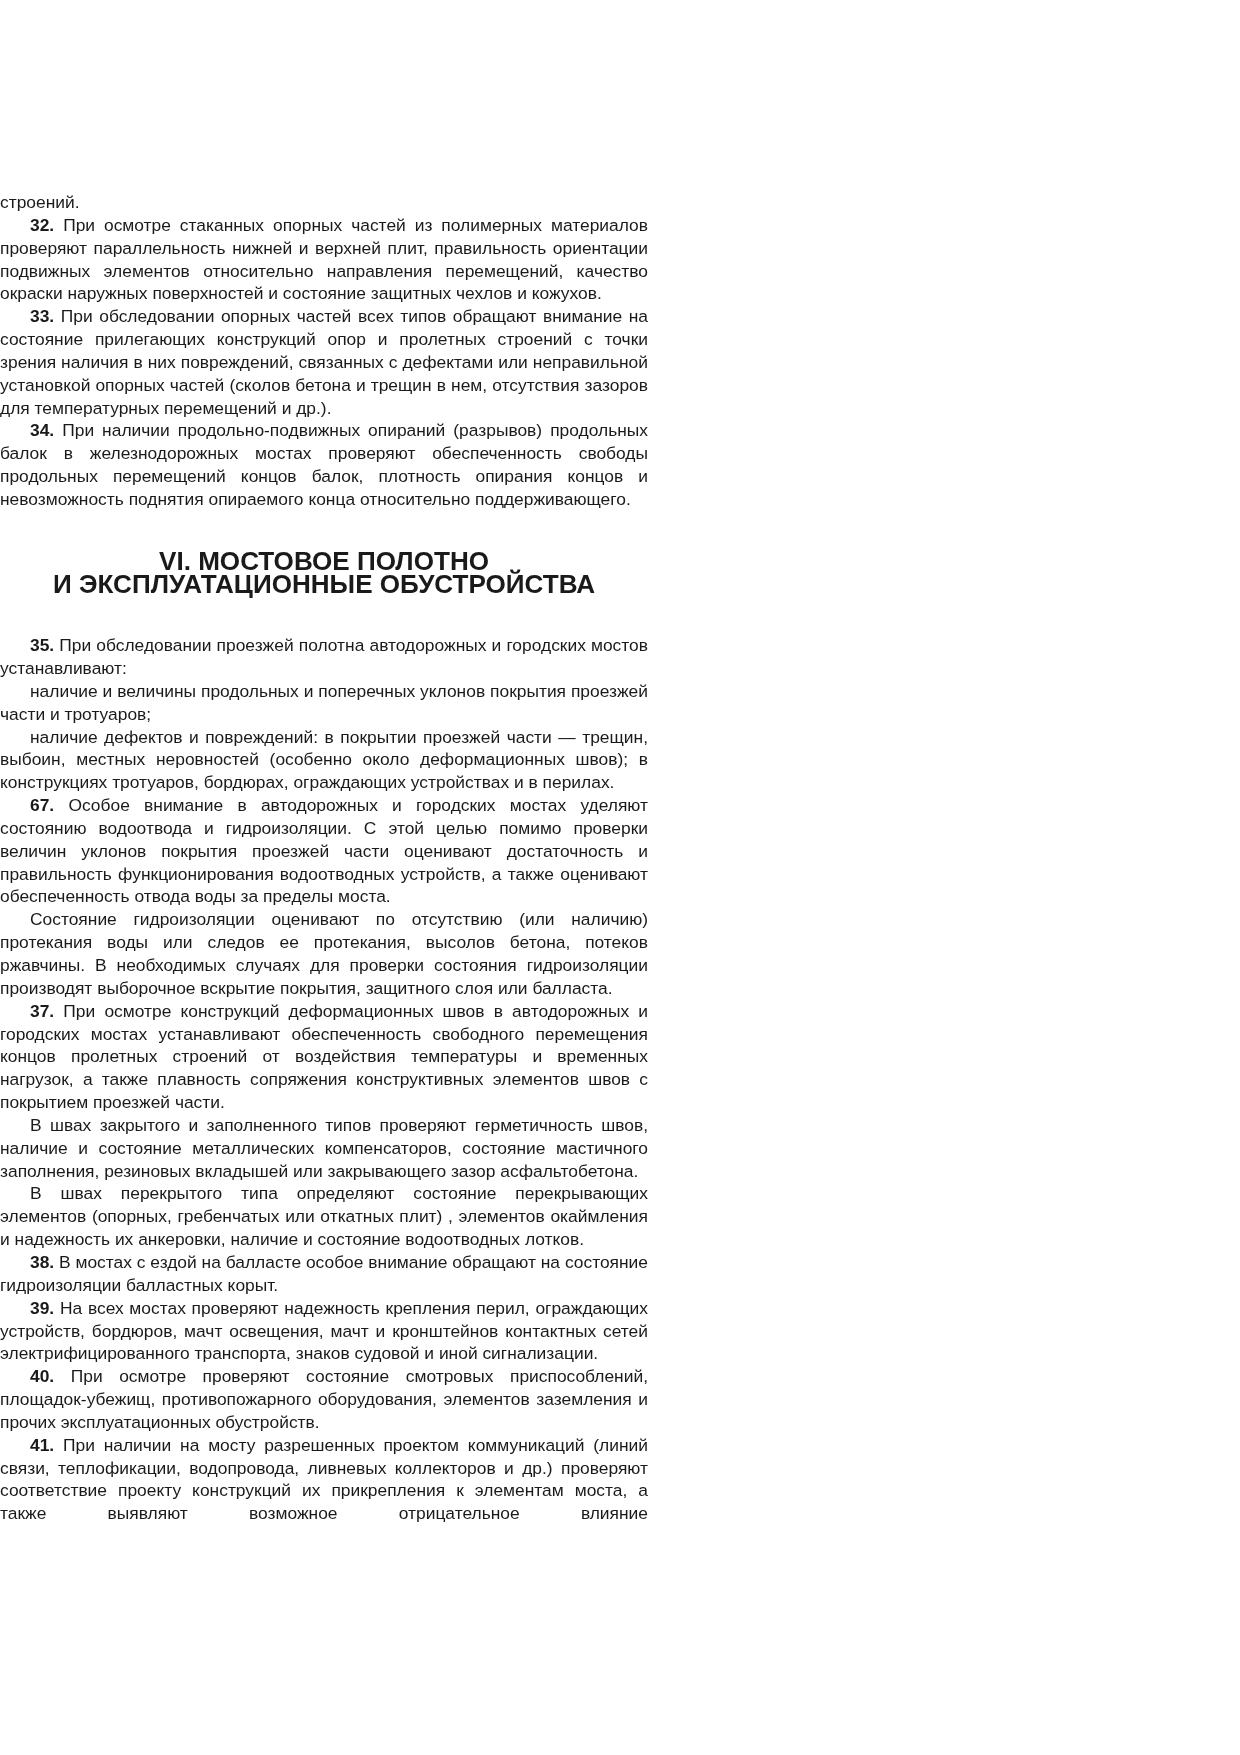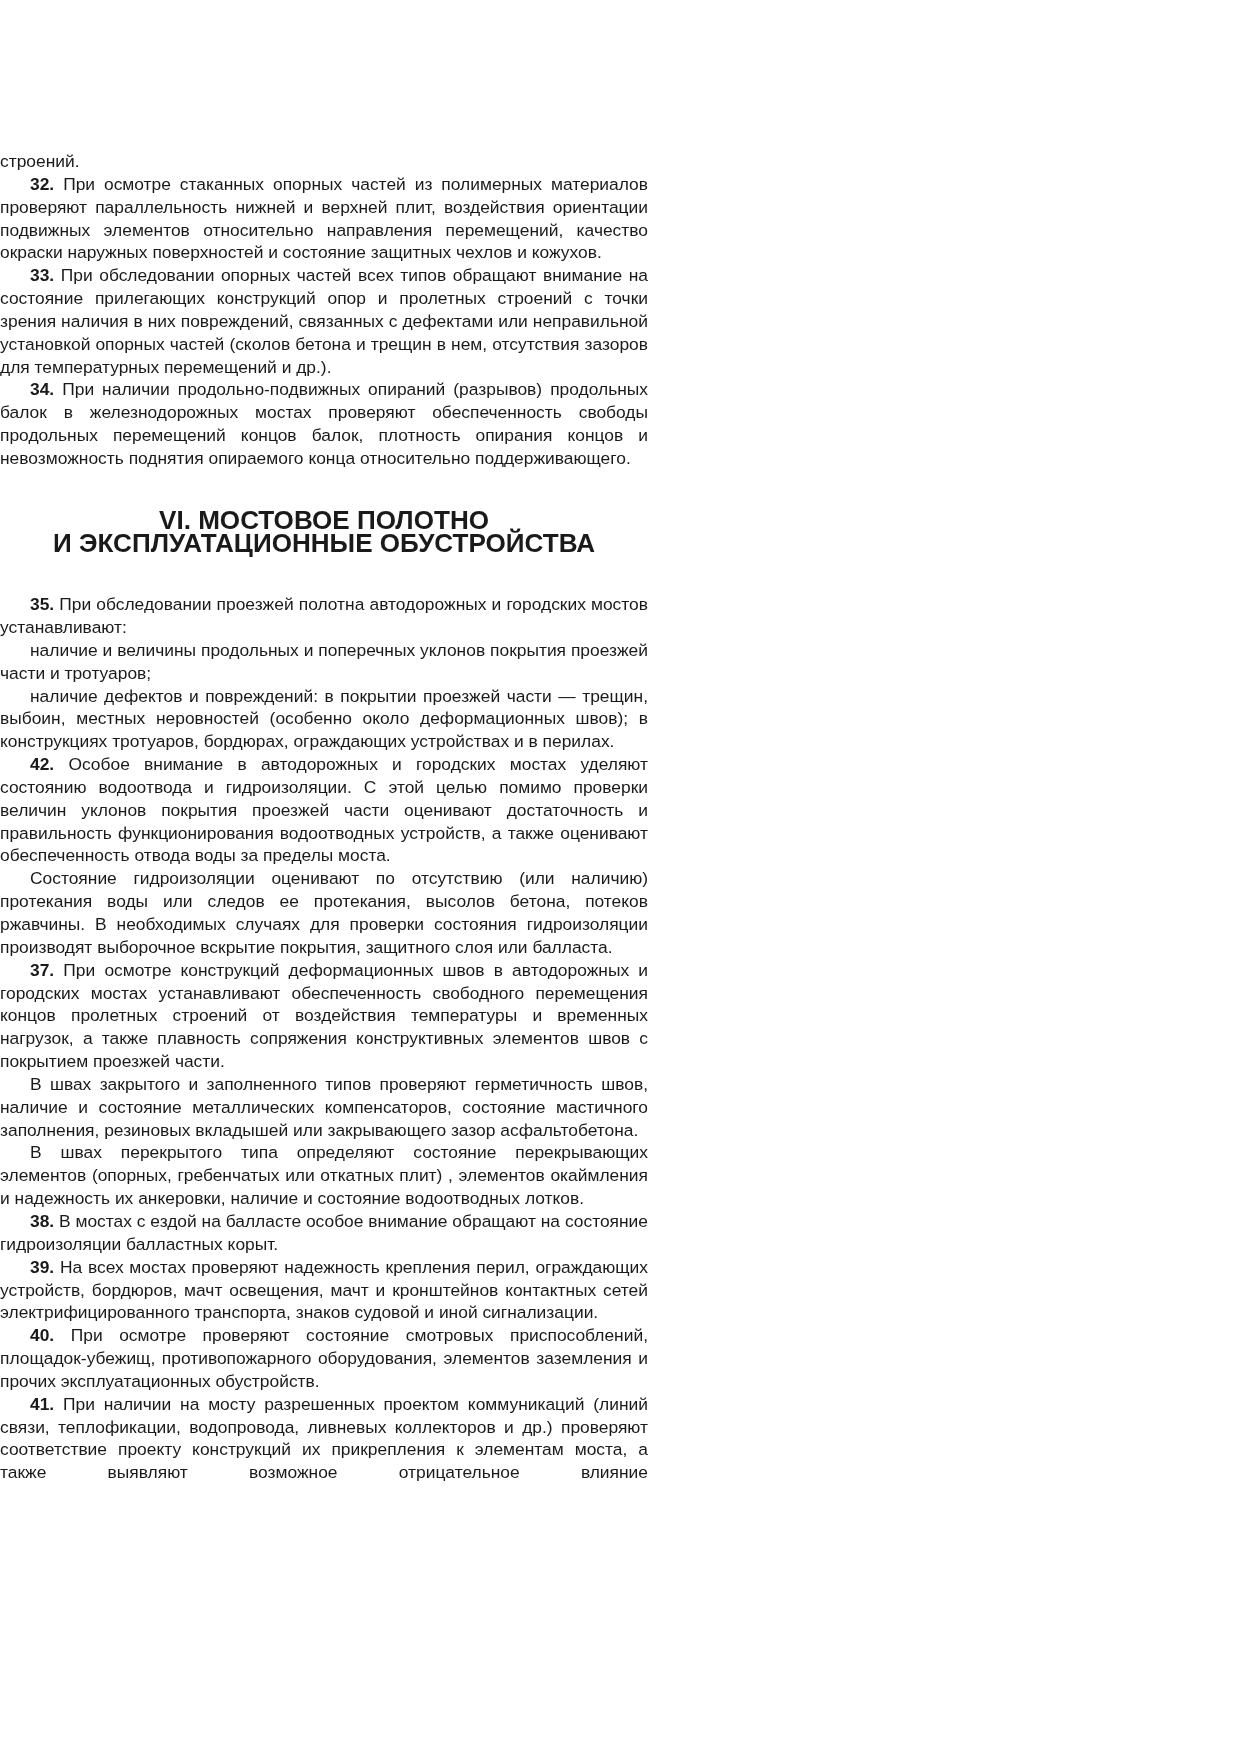--- a/index.html
+++ b/index.html
@@ -3,50 +3,50 @@
 <meta charset="utf-8">
 <style>
   html, body { margin:0; padding:0; background:#ffffff; }
   body { width:1240px; height:1755px; position:relative; overflow:hidden; }
   .page {
     position:absolute; left:0; top:150px; width:648px;
     font-family:"Liberation Sans", sans-serif;
     font-size:17.4px; line-height:22.85px; color:#1a1a1a;
   }
   .p { text-align:justify; margin:0; text-indent:30px; hyphens:none; }
-  .p.noindent { text-indent:0; }
+  .p.noindent { text-indent:0;margin-top:41px; }
   .num { font-weight:bold; }
   .heading {
     text-align:center; font-weight:bold; margin:16px;
     padding-top:22.85px; padding-bottom:22.85px; padding-right:0;
   }
   .heading span { display:block; }
 </style>
 </head>
 <body>
 
 <div class="page">
   <p class="p noindent">строений.</p>
 
   <div>
-    <p class="p"><span class="num">32.</span><span> При осмотре стаканных опорных частей из полимерных материалов проверяют параллельность нижней и верхней плит, воздействия ориентации подвижных элементов относительно направления перемещений, качество окраски наружных поверхностей и состояние защитных чехлов и кожухов.</span></p>
+    <p class="p"><span class="num">32.</span><span> При осмотре стаканных опорных частей из полимерных материалов проверяют параллельность нижней и верхней плит, правильность ориентации подвижных элементов относительно направления перемещений, качество окраски наружных поверхностей и состояние защитных чехлов и кожухов.</span></p>
     <p class="p"><span class="num">33.</span><span> При обследовании опорных частей всех типов обращают внимание на состояние прилегающих конструкций опор и пролетных строений с точки зрения наличия в них повреждений, связанных с дефектами или неправильной установкой опорных частей (сколов бетона и трещин в нем, отсутствия зазоров для температурных перемещений и др.).</span></p>
     <p class="p"><span class="num">34.</span><span> При наличии продольно-подвижных опираний (разрывов) продольных балок в железнодорожных мостах проверяют обеспеченность свободы продольных перемещений концов балок, плотность опирания концов и невозможность поднятия опираемого конца относительно поддерживающего.</span></p>
   </div>
 
   <h2 class="heading">
     <span>VI. МОСТОВОЕ ПОЛОТНО</span>
     <span>И ЭКСПЛУАТАЦИОННЫЕ ОБУСТРОЙСТВА</span>
   </h2>
 
   <div>
     <p class="p"><span class="num">35.</span><span> При обследовании проезжей полотна автодорожных и городских мостов устанавливают:</span></p>
     <p class="p"><span>наличие и величины продольных и поперечных уклонов покрытия проезжей части и тротуаров;</span></p>
     <p class="p"><span>наличие дефектов и повреждений: в покрытии проезжей части — трещин, выбоин, местных неровностей (особенно около деформационных швов); в конструкциях тротуаров, бордюрах, ограждающих устройствах и в перилах.</span></p>
-    <p class="p"><span class="num">42.</span><span> Особое внимание в автодорожных и городских мостах уделяют состоянию водоотвода и гидроизоляции. С этой целью помимо проверки величин уклонов покрытия проезжей части оценивают достаточность и правильность функционирования водоотводных устройств, а также оценивают обеспеченность отвода воды за пределы моста.</span></p>
+    <p class="p"><span class="num">67.</span><span> Особое внимание в автодорожных и городских мостах уделяют состоянию водоотвода и гидроизоляции. С этой целью помимо проверки величин уклонов покрытия проезжей части оценивают достаточность и правильность функционирования водоотводных устройств, а также оценивают обеспеченность отвода воды за пределы моста.</span></p>
     <p class="p"><span>Состояние гидроизоляции оценивают по отсутствию (или наличию) протекания воды или следов ее протекания, высолов бетона, потеков ржавчины. В необходимых случаях для проверки состояния гидроизоляции производят выборочное вскрытие покрытия, защитного слоя или балласта.</span></p>
     <p class="p"><span class="num">37.</span><span> При осмотре конструкций деформационных швов в автодорожных и городских мостах устанавливают обеспеченность свободного перемещения концов пролетных строений от воздействия температуры и временных нагрузок, а также плавность сопряжения конструктивных элементов швов с покрытием проезжей части.</span></p>
     <p class="p"><span>В швах закрытого и заполненного типов проверяют герметичность швов, наличие и состояние металлических компенсаторов, состояние мастичного заполнения, резиновых вкладышей или закрывающего зазор асфальтобетона.</span></p>
     <p class="p"><span>В швах перекрытого типа определяют состояние перекрывающих элементов (опорных, гребенчатых или откатных плит) , элементов окаймления и надежность их анкеровки, наличие и состояние водоотводных лотков.</span></p>
     <p class="p"><span class="num">38.</span><span> В мостах с ездой на балласте особое внимание обращают на состояние гидроизоляции балластных корыт.</span></p>
     <p class="p"><span class="num">39.</span><span> На всех мостах проверяют надежность крепления перил, ограждающих устройств, бордюров, мачт освещения, мачт и кронштейнов контактных сетей электрифицированного транспорта, знаков судовой и иной сигнализации.</span></p>
     <p class="p"><span class="num">40.</span><span> При осмотре проверяют состояние смотровых приспособлений, площадок-убежищ, противопожарного оборудования, элементов заземления и прочих эксплуатационных обустройств.</span></p>
     <p class="p" style="text-align-last:justify;"><span class="num">41.</span><span> При наличии на мосту разрешенных проектом коммуникаций (линий связи, теплофикации, водопровода, ливневых коллекторов и др.) проверяют соответствие проекту конструкций их прикрепления к элементам моста, а также выявляют возможное отрицательное влияние</span></p>
   </div>
 </div>

